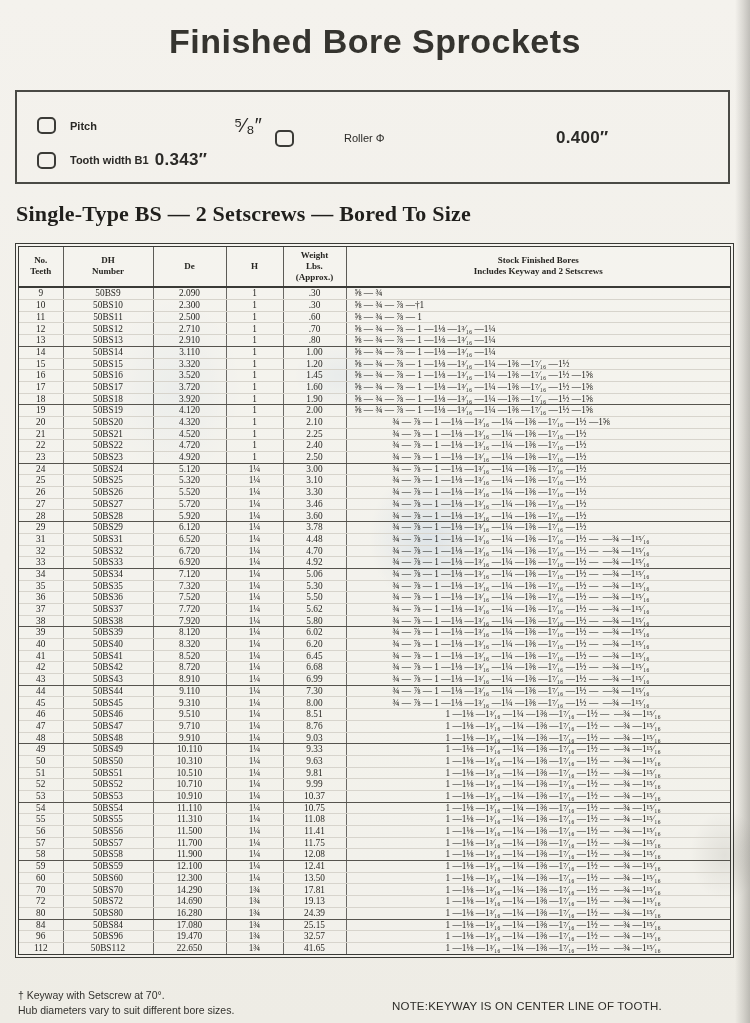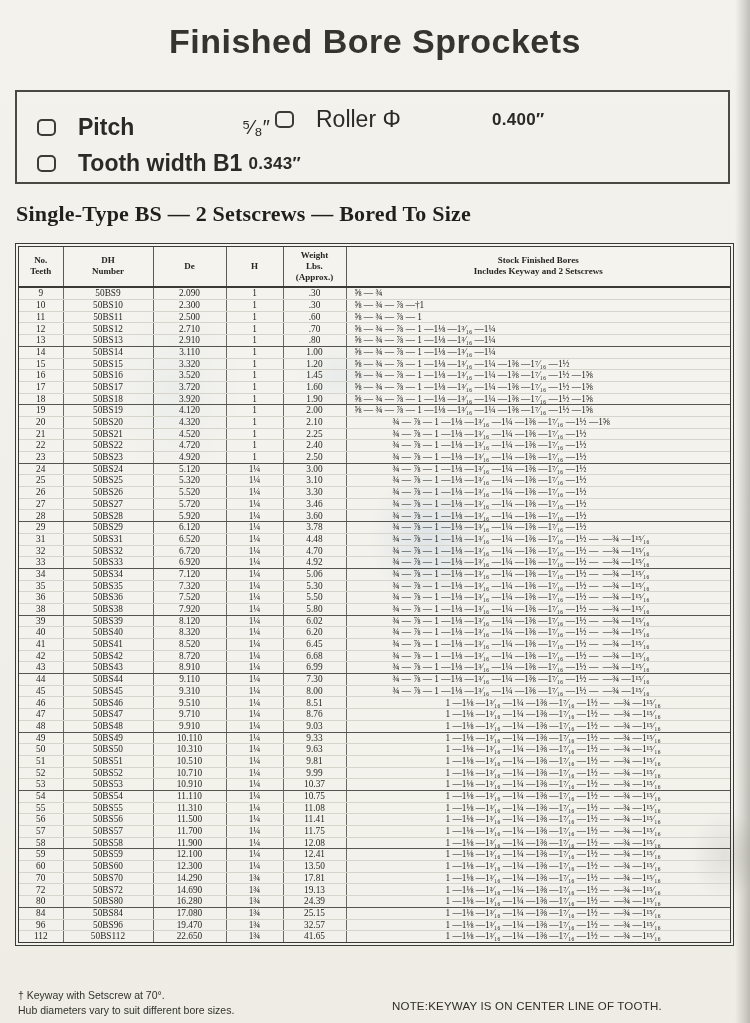--- a/index.html
+++ b/index.html
@@ -16,25 +16,25 @@
   .blob3{left:110px;top:300px;width:130px;height:180px;background:radial-gradient(closest-side,rgba(140,175,210,.14),rgba(140,175,210,0));}
   .blob4{left:690px;top:810px;width:70px;height:90px;background:radial-gradient(closest-side,rgba(110,108,100,.22),rgba(110,108,100,0));}
 
   .title{position:absolute;left:0;top:22px;width:100%;text-align:center;
     font-size:34px;font-weight:bold;letter-spacing:.5px;color:#35342f;margin:0;}
 
   .spec-box{position:absolute;left:15px;top:90px;width:715px;height:94px;
     border:2px solid #4a4a45;box-sizing:border-box;}
   .spec-item{position:absolute;display:flex;align-items:center;}
   .si-pitch{left:20px;top:22px;}
-  .si-roller{left:258px;top:14px;}
+  .si-roller{left:258px;top:36px;gap:36px;}
   .si-tooth{left:20px;top:58px;}
   .cb{display:inline-block;width:15px;height:13px;border:2px solid #3b3b37;
     border-radius:5px;margin-right:14px;flex:none;}
-  .spec-label{font-size:23px;margin-left:8px;}
+  .spec-label{font-size:11px;}
   .bold{font-weight:bold;}
   .si-pitch .spec-label{width:128px;}
   .si-roller .spec-label{width:108px;font-weight:normal;}
   .spec-value{font-size:17px;font-weight:bold;letter-spacing:.3px;margin-left:36px;}
   .si-pitch .spec-value{font-size:20px;font-weight:normal;}
   .si-roller .spec-value{margin-left:68px;}
   .si-tooth .spec-value{margin-left:6px;}
 
   .section-title{position:absolute;left:16px;top:201px;margin:0;
     font-family:"Liberation Serif","DejaVu Serif",serif;
@@ -329,20 +329,28 @@
       <td class="bores ind1">¾ — ⅞ — 1 —1⅛ —1³⁄₁₆ —1¼ —1⅜ —1⁷⁄₁₆ —1½ —  —¾ —1¹⁵⁄₁₆</td>
     </tr>
           <tr class="data-row">
       <td>36</td>
       <td>50BS36</td>
       <td>7.520</td>
       <td>1¼</td>
       <td>5.50</td>
       <td class="bores ind1">¾ — ⅞ — 1 —1⅛ —1³⁄₁₆ —1¼ —1⅜ —1⁷⁄₁₆ —1½ —  —¾ —1¹⁵⁄₁₆</td>
     </tr>
+          <tr class="data-row">
+      <td>37</td>
+      <td>50BS37</td>
+      <td>7.720</td>
+      <td>1¼</td>
+      <td>5.62</td>
+      <td class="bores ind1">¾ — ⅞ — 1 —1⅛ —1³⁄₁₆ —1¼ —1⅜ —1⁷⁄₁₆ —1½ —  —¾ —1¹⁵⁄₁₆</td>
+    </tr>
           <tr class="data-row group-end">
       <td>38</td>
       <td>50BS38</td>
       <td>7.920</td>
       <td>1¼</td>
       <td>5.80</td>
       <td class="bores ind1">¾ — ⅞ — 1 —1⅛ —1³⁄₁₆ —1¼ —1⅜ —1⁷⁄₁₆ —1½ —  —¾ —1¹⁵⁄₁₆</td>
     </tr>
           <tr class="data-row">
       <td>39</td>

